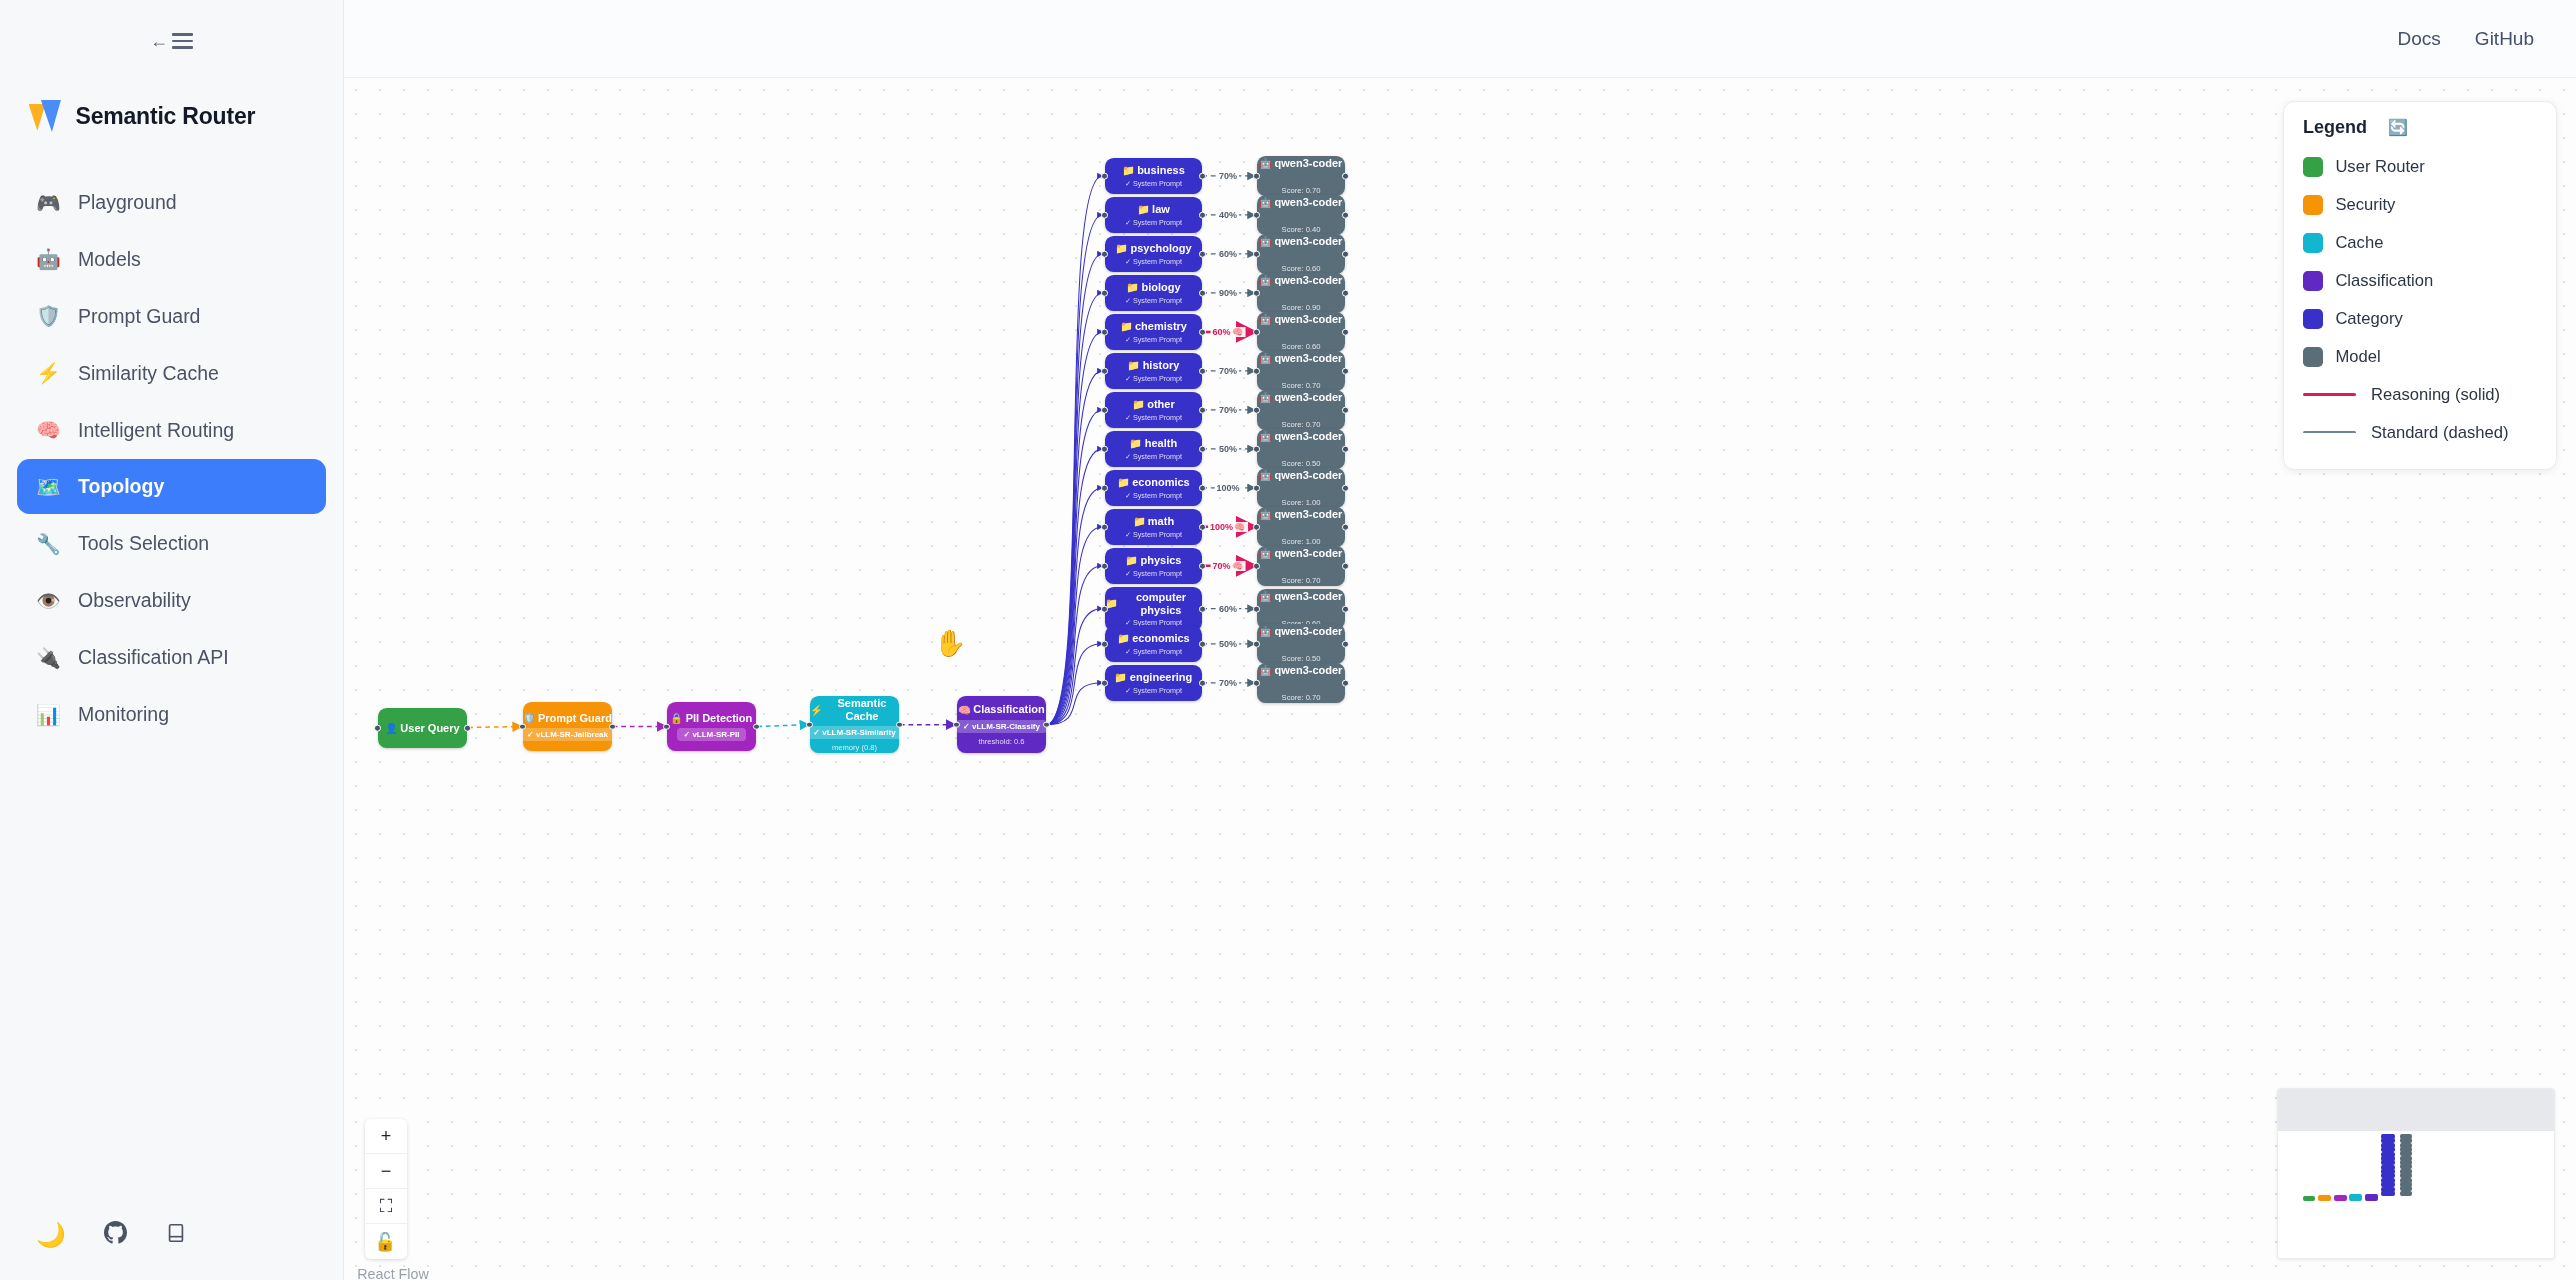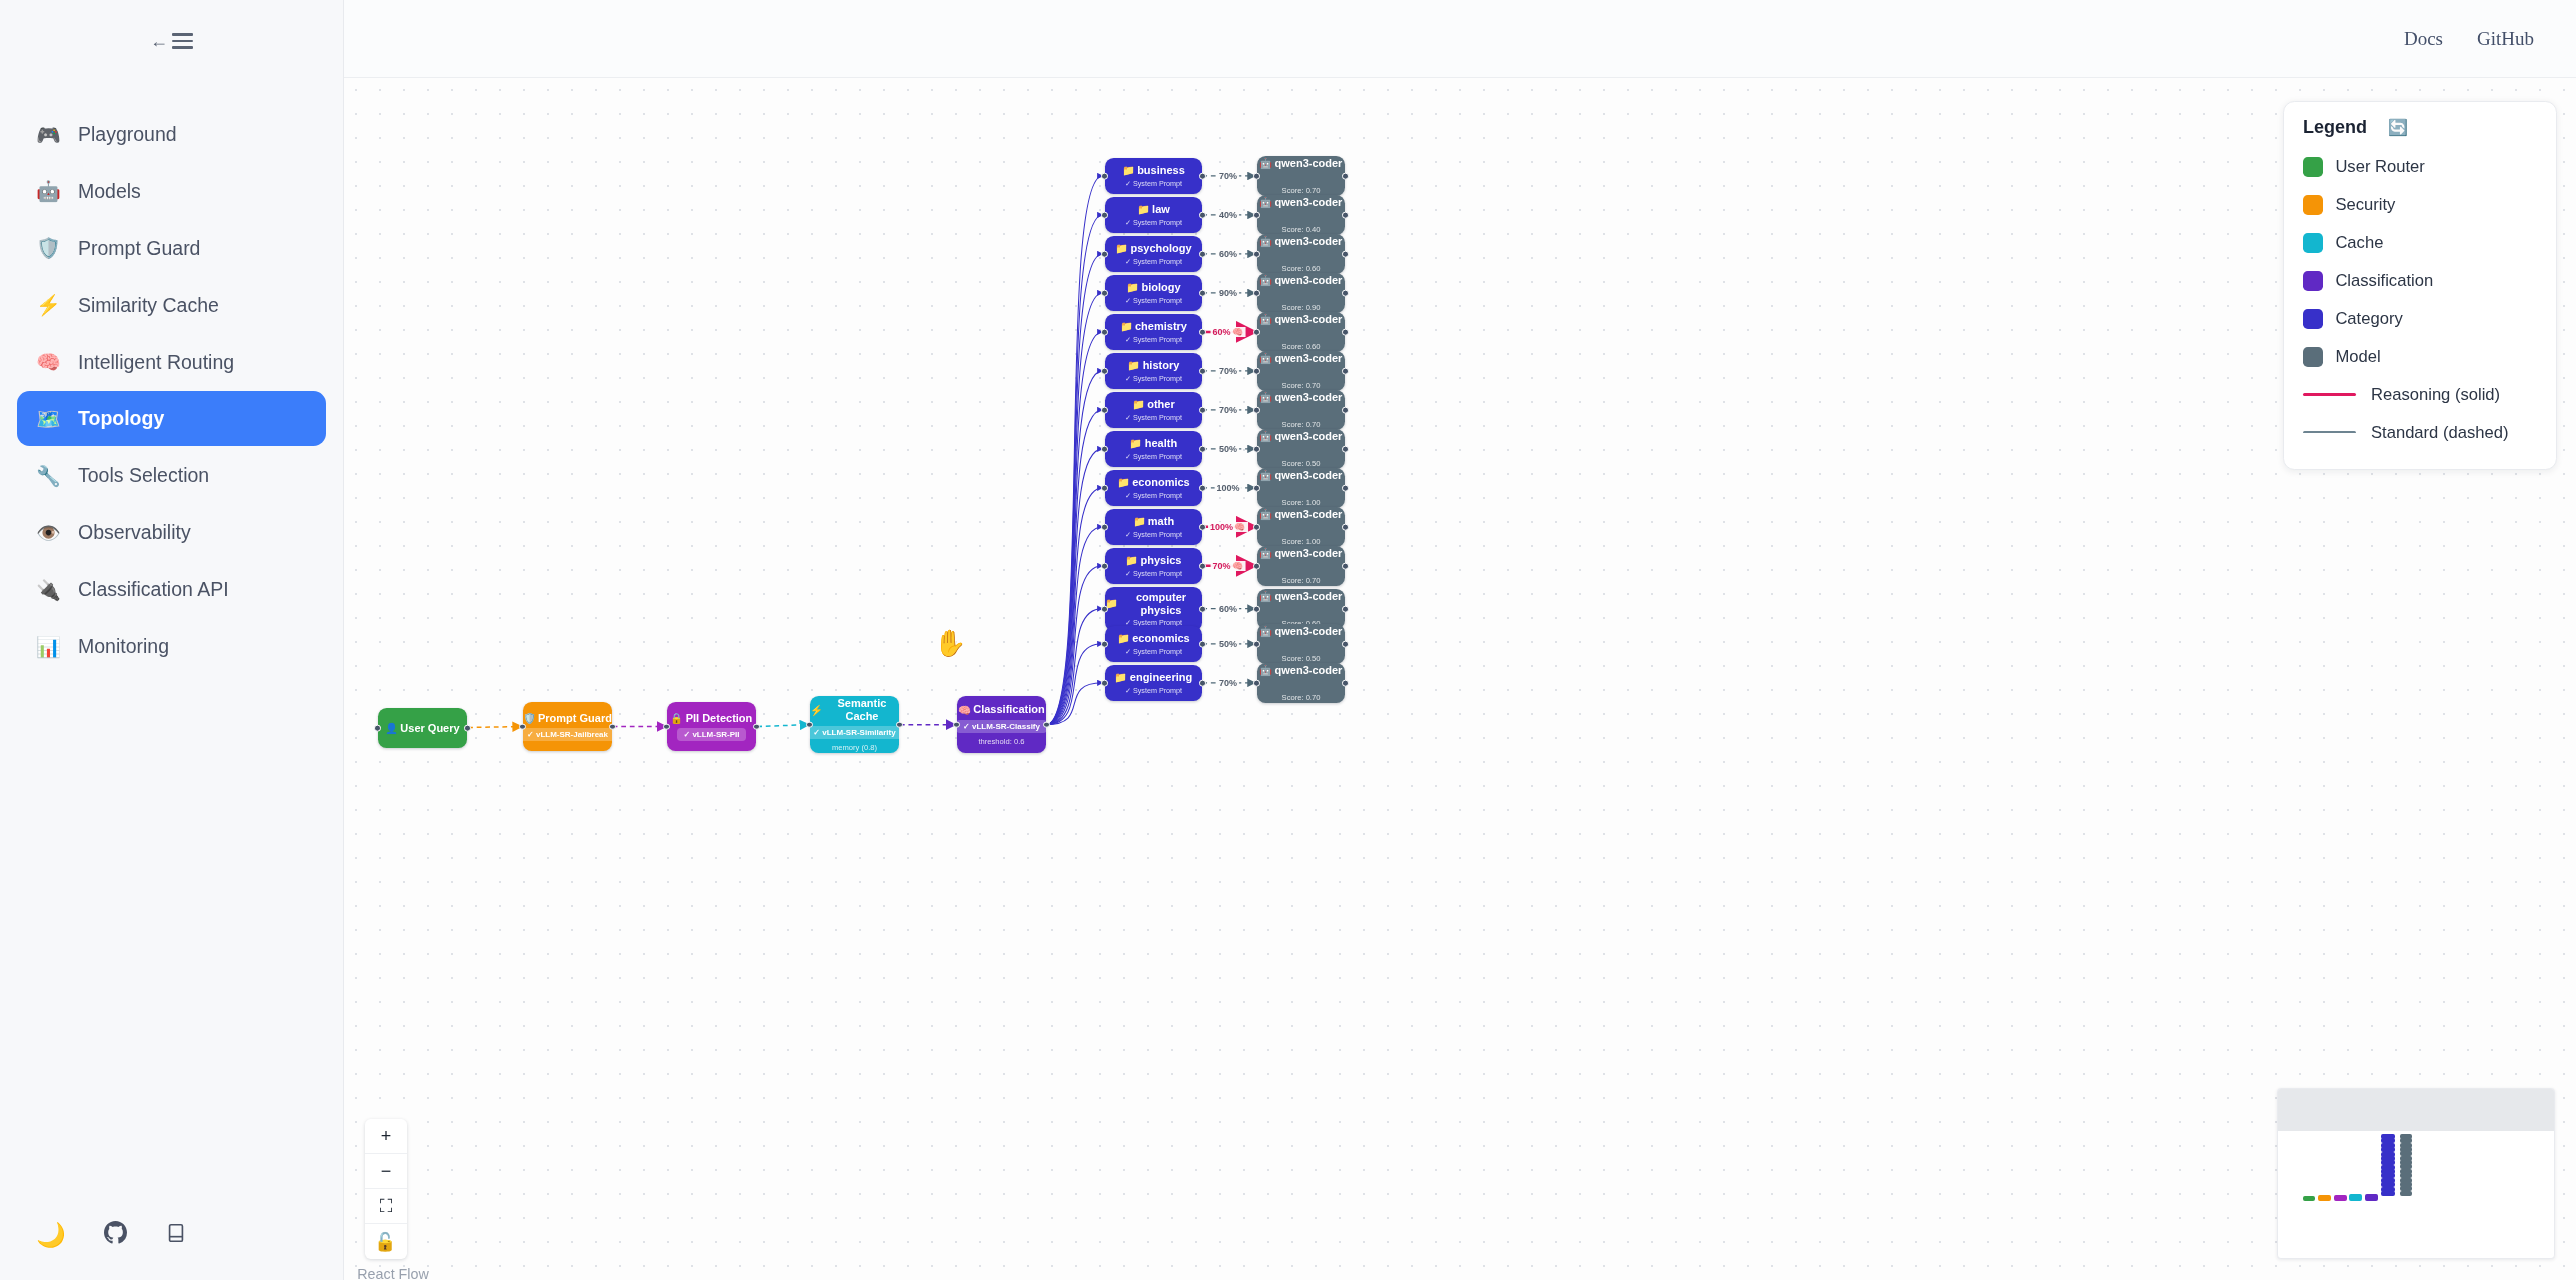--- a/index.html
+++ b/index.html
@@ -57,21 +57,21 @@
   }
   .footer-ico { font-size:24px; cursor:pointer; color:#4a5264; line-height:1; }
 
   
   #topbar {
     position:absolute; left:344px; top:0; right:0; height:78px;
     background:#fbfcfd; border-bottom:1px solid #eceef1;
     display:flex; align-items:center; justify-content:flex-end; gap:34px;
     padding-right:42px;
   }
-  .top-link { font-size:19px; color:#44506a; cursor:pointer;font-family:Liberation Serif, serif; }
+  .top-link { font-size:19px; color:#44506a; cursor:pointer; }
 
   
   #page-header {
     position:absolute; left:382px; top:107px;
     display:flex; align-items:baseline; gap:25px;
   }
   #page-title { font-size:36px; font-weight:700; color:#0d1320; letter-spacing:-0.5px;
     display:flex; align-items:center; gap:9.5px; white-space:nowrap; }
   #page-subtitle { font-size:19px; color:#4d5666; white-space:nowrap; }
 
@@ -177,20 +177,27 @@
     <span class="collapse-glyph">
       <span class="collapse-arrow">←</span>
       <span class="collapse-lines">
           <i></i>
           <i></i>
           <i></i>
         </span>
     </span>
   </div>
 
+  <div id="brand">
+    <span id="brand-logo">
+      <span class="v1"></span>
+        <span class="v2"></span>
+    </span>
+    <span id="brand-name">Semantic Router</span>
+  </div>
 
   <nav id="nav">
       <div class="nav-item">
         <span class="nav-ico">🎮</span>
         <span>Playground</span>
       </div>
       <div class="nav-item">
         <span class="nav-ico">🤖</span>
         <span>Models</span>
       </div>

